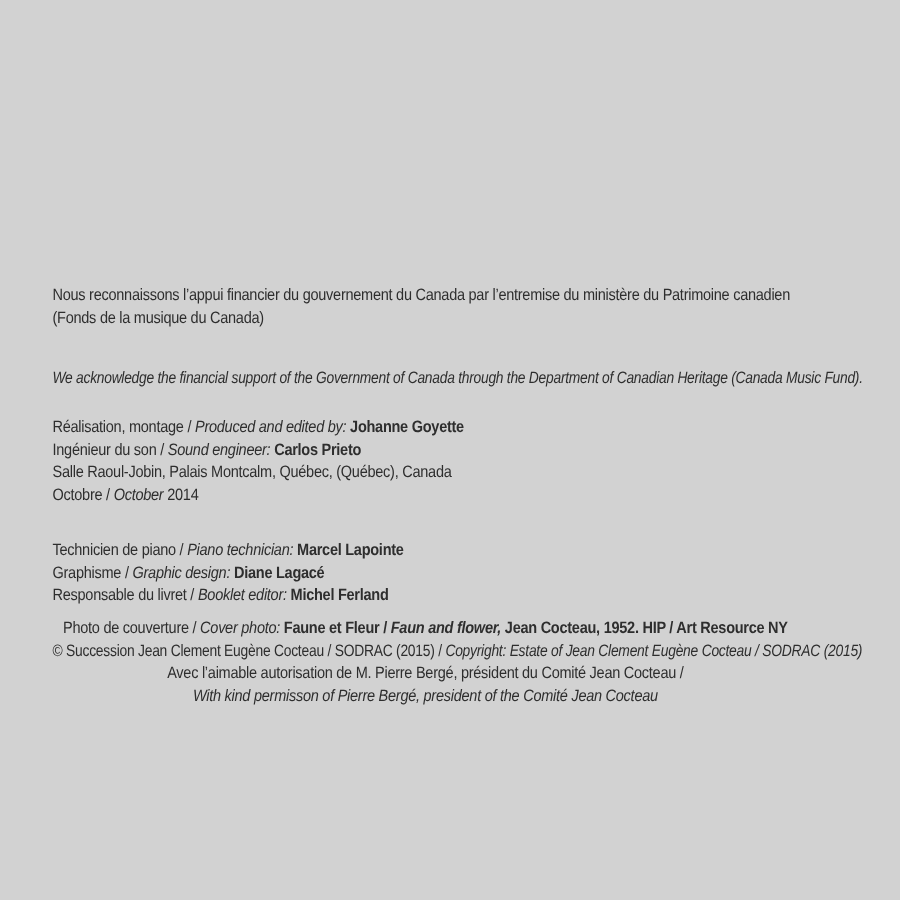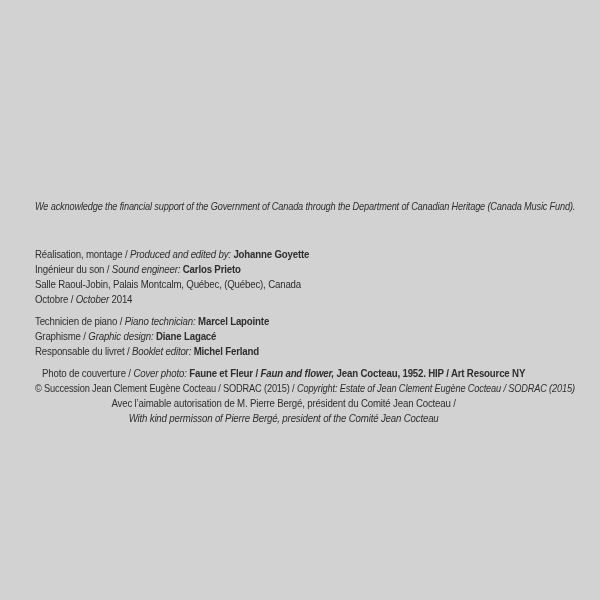--- a/index.html
+++ b/index.html
@@ -23,40 +23,44 @@
     position: absolute;
     left: 35px;
     top: 190px;
     right: 0;
     color: #2e2e2e;
     font-size: 11px;
     line-height: 15px;
     letter-spacing: -0.2px;
   }
   .block { margin: 0; }
-  .block[data-name="funding-acknowledgement-en"] { margin-top: 9px; }
-  .block[data-name="production-credits"]        { margin-top: 33px; }
-  .block[data-name="technical-credits"]         { margin-top: 7px; }
+  .block[data-name="funding-acknowledgement-en"] { margin-top: 25px; }
+  .block[data-name="production-credits"]        { margin-top: 18px; }
+  .block[data-name="technical-credits"]         { margin-top: 22px; }
   .block[data-name="cover-photo-credits"]       { margin-top: 7px; text-align: center; }
   .line {
     display: block;
     white-space: nowrap;
     transform-origin: 0 50%;
     height: 15px;
   }
   .seg-r  { font-style: normal; font-weight: 400; }
   .seg-i  { font-style: italic; font-weight: 400; }
   .seg-b  { font-style: normal; font-weight: 700; }
   .seg-bi { font-style: italic; font-weight: 700; }
 </style>
 </head>
 <body style="background: rgb(210, 210, 210);">
 
 <div class="page" data-name="booklet-page">
   <div class="credits" data-name="credits-text" style="color: rgb(46, 46, 46);">
+      <div class="block" data-name="funding-acknowledgement-fr">
+        <div class="line" data-name="text-line" style="transform: scaleX(0.88);"><span class="seg-r" data-name="text-segment">Nous reconnaissons l’appui financier du gouvernement du Canada par l’entremise du ministère du Patrimoine canadien</span></div>
+        <div class="line" data-name="text-line" style="transform: scaleX(0.88);"><span class="seg-r" data-name="text-segment">(Fonds de la musique du Canada)</span></div>
+      </div>
       <div class="block" data-name="funding-acknowledgement-en">
         <div class="line" data-name="text-line" style="transform: scaleX(0.837);"><span class="seg-i" data-name="text-segment">We acknowledge the financial support of the Government of Canada through the Department of Canadian Heritage (Canada Music Fund).</span></div>
       </div>
       <div class="block" data-name="production-credits">
         <div class="line" data-name="text-line" style="transform: scaleX(0.88);"><span class="seg-r" data-name="text-segment">Réalisation, montage / </span><span class="seg-i" data-name="text-segment">Produced and edited by:</span><span class="seg-r" data-name="text-segment"> </span><span class="seg-b" data-name="text-segment">Johanne Goyette</span></div>
         <div class="line" data-name="text-line" style="transform: scaleX(0.88);"><span class="seg-r" data-name="text-segment">Ingénieur du son / </span><span class="seg-i" data-name="text-segment">Sound engineer:</span><span class="seg-r" data-name="text-segment"> </span><span class="seg-b" data-name="text-segment">Carlos Prieto</span></div>
         <div class="line" data-name="text-line" style="transform: scaleX(0.88);"><span class="seg-r" data-name="text-segment">Salle Raoul-Jobin, Palais Montcalm, Québec, (Québec), Canada</span></div>
         <div class="line" data-name="text-line" style="transform: scaleX(0.88);"><span class="seg-r" data-name="text-segment">Octobre / </span><span class="seg-i" data-name="text-segment">October</span><span class="seg-r" data-name="text-segment"> 2014</span></div>
       </div>
       <div class="block" data-name="technical-credits">

